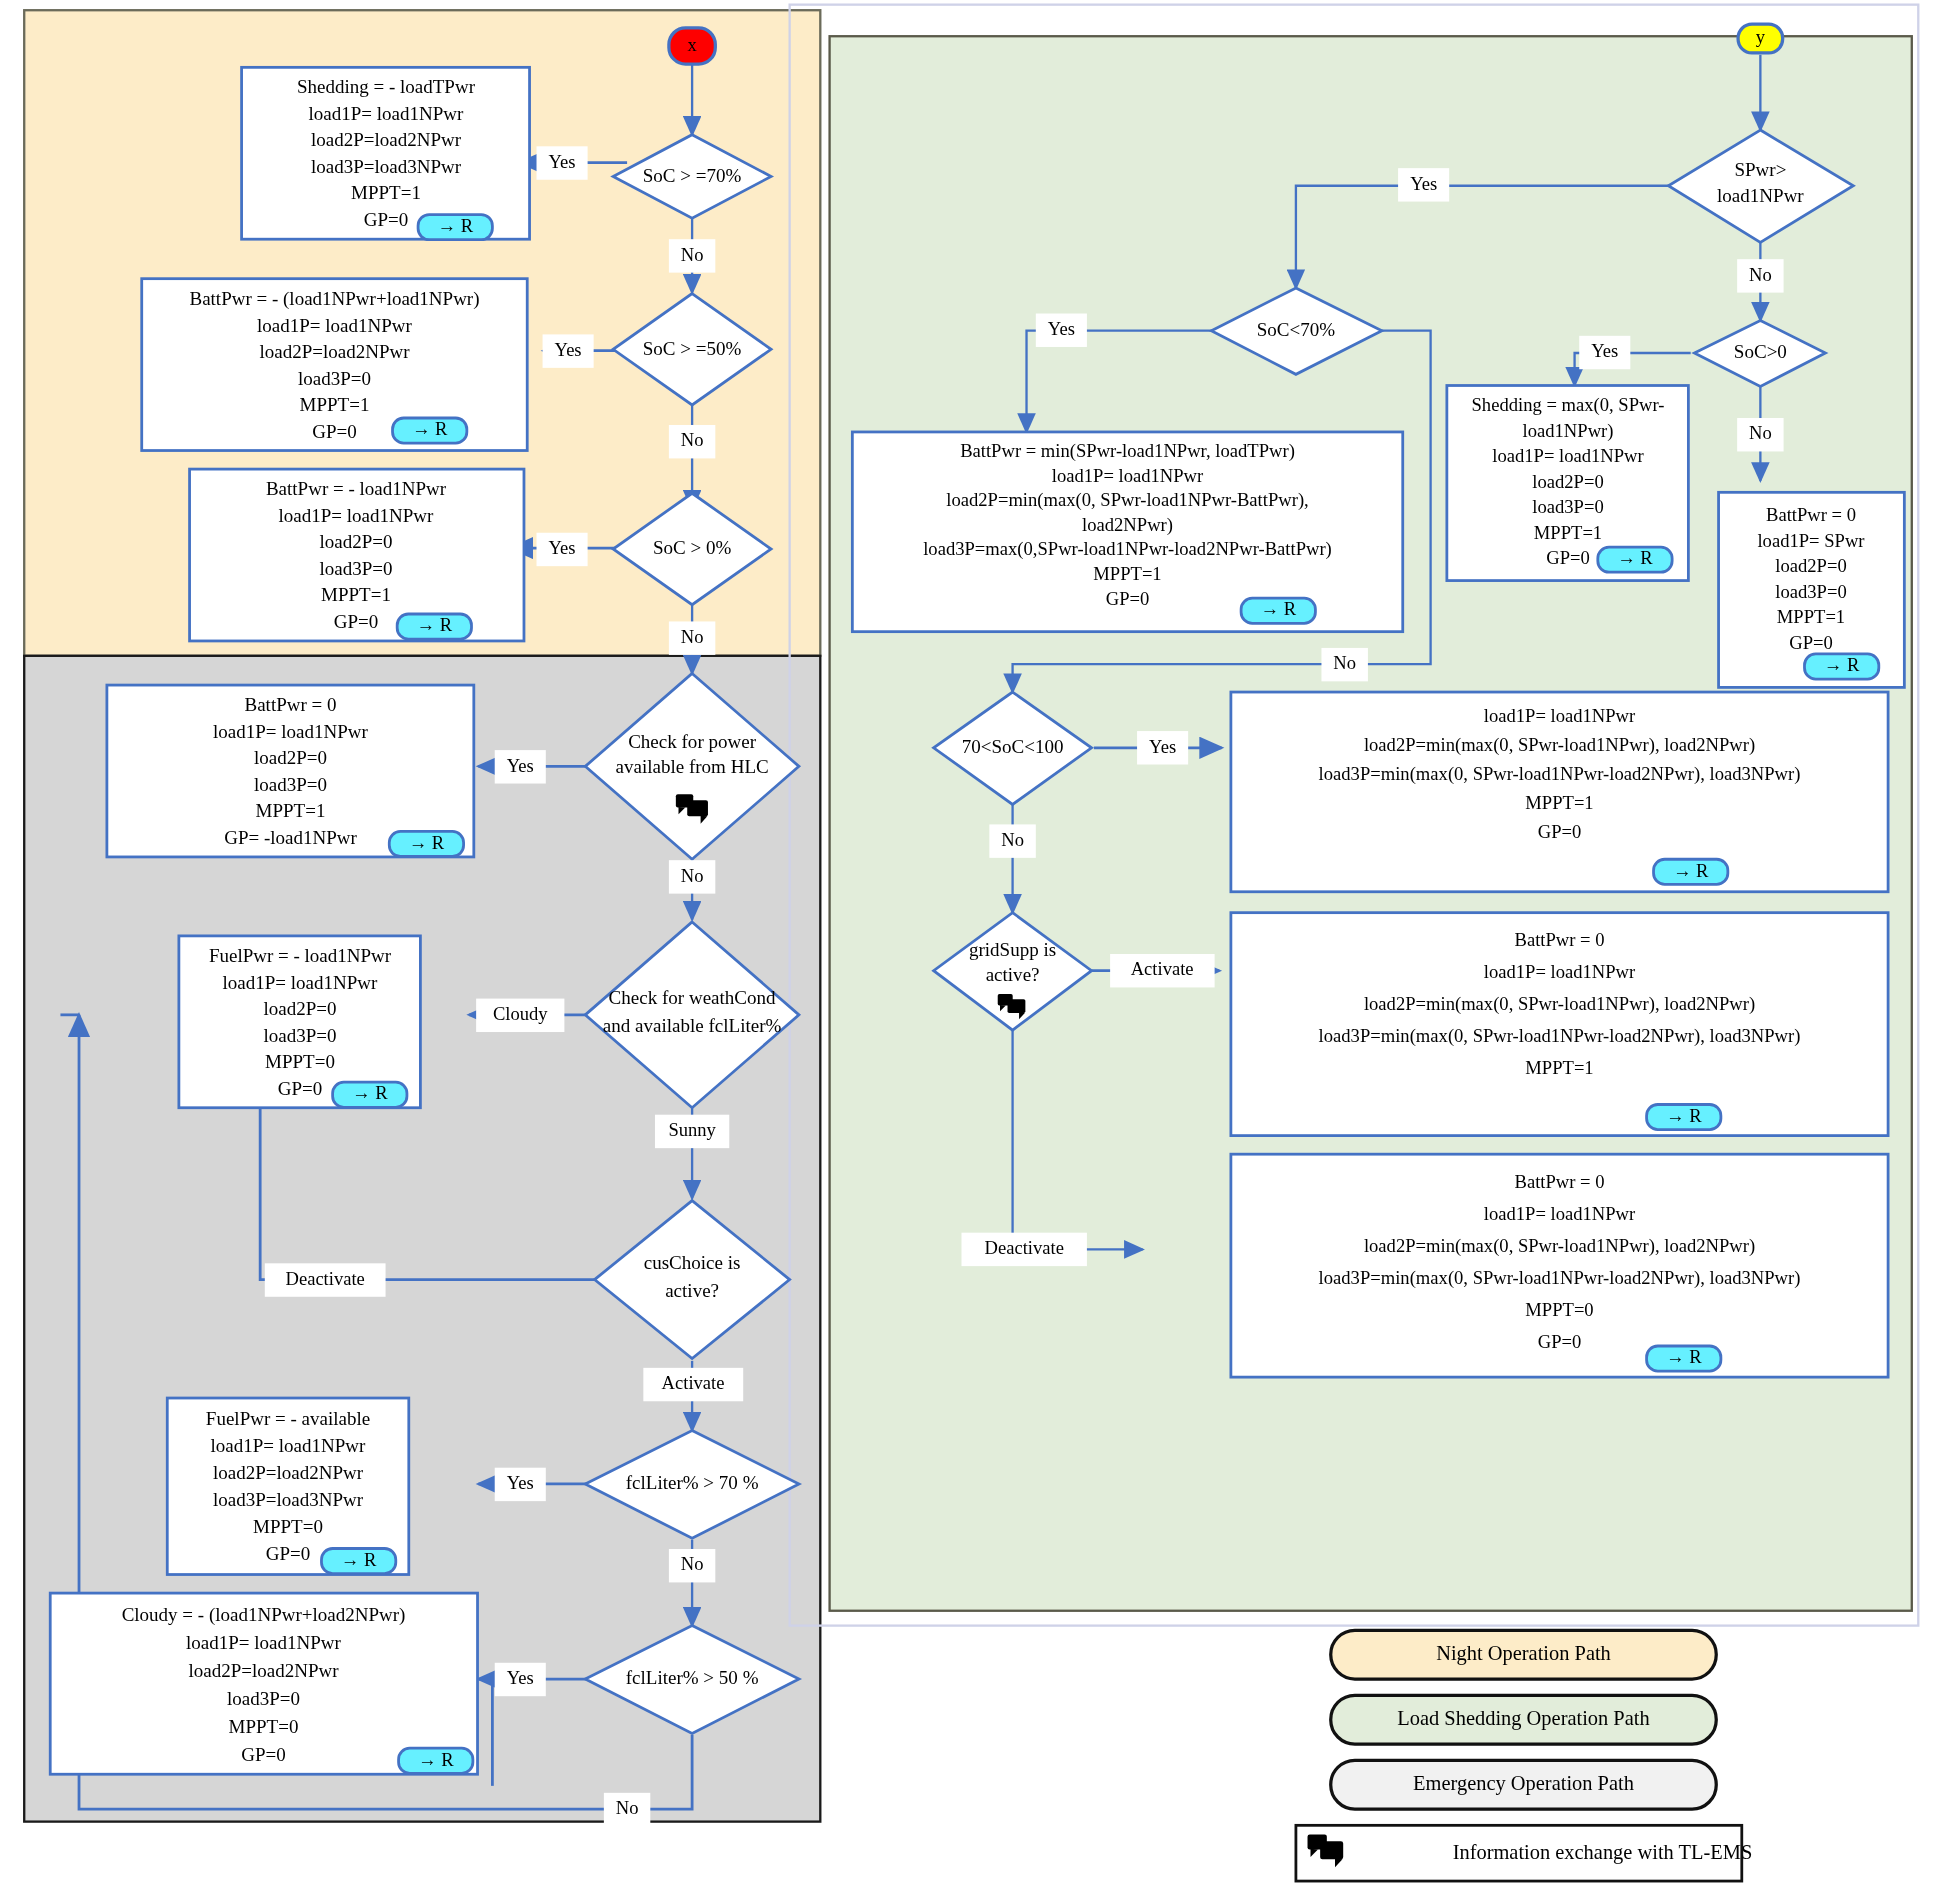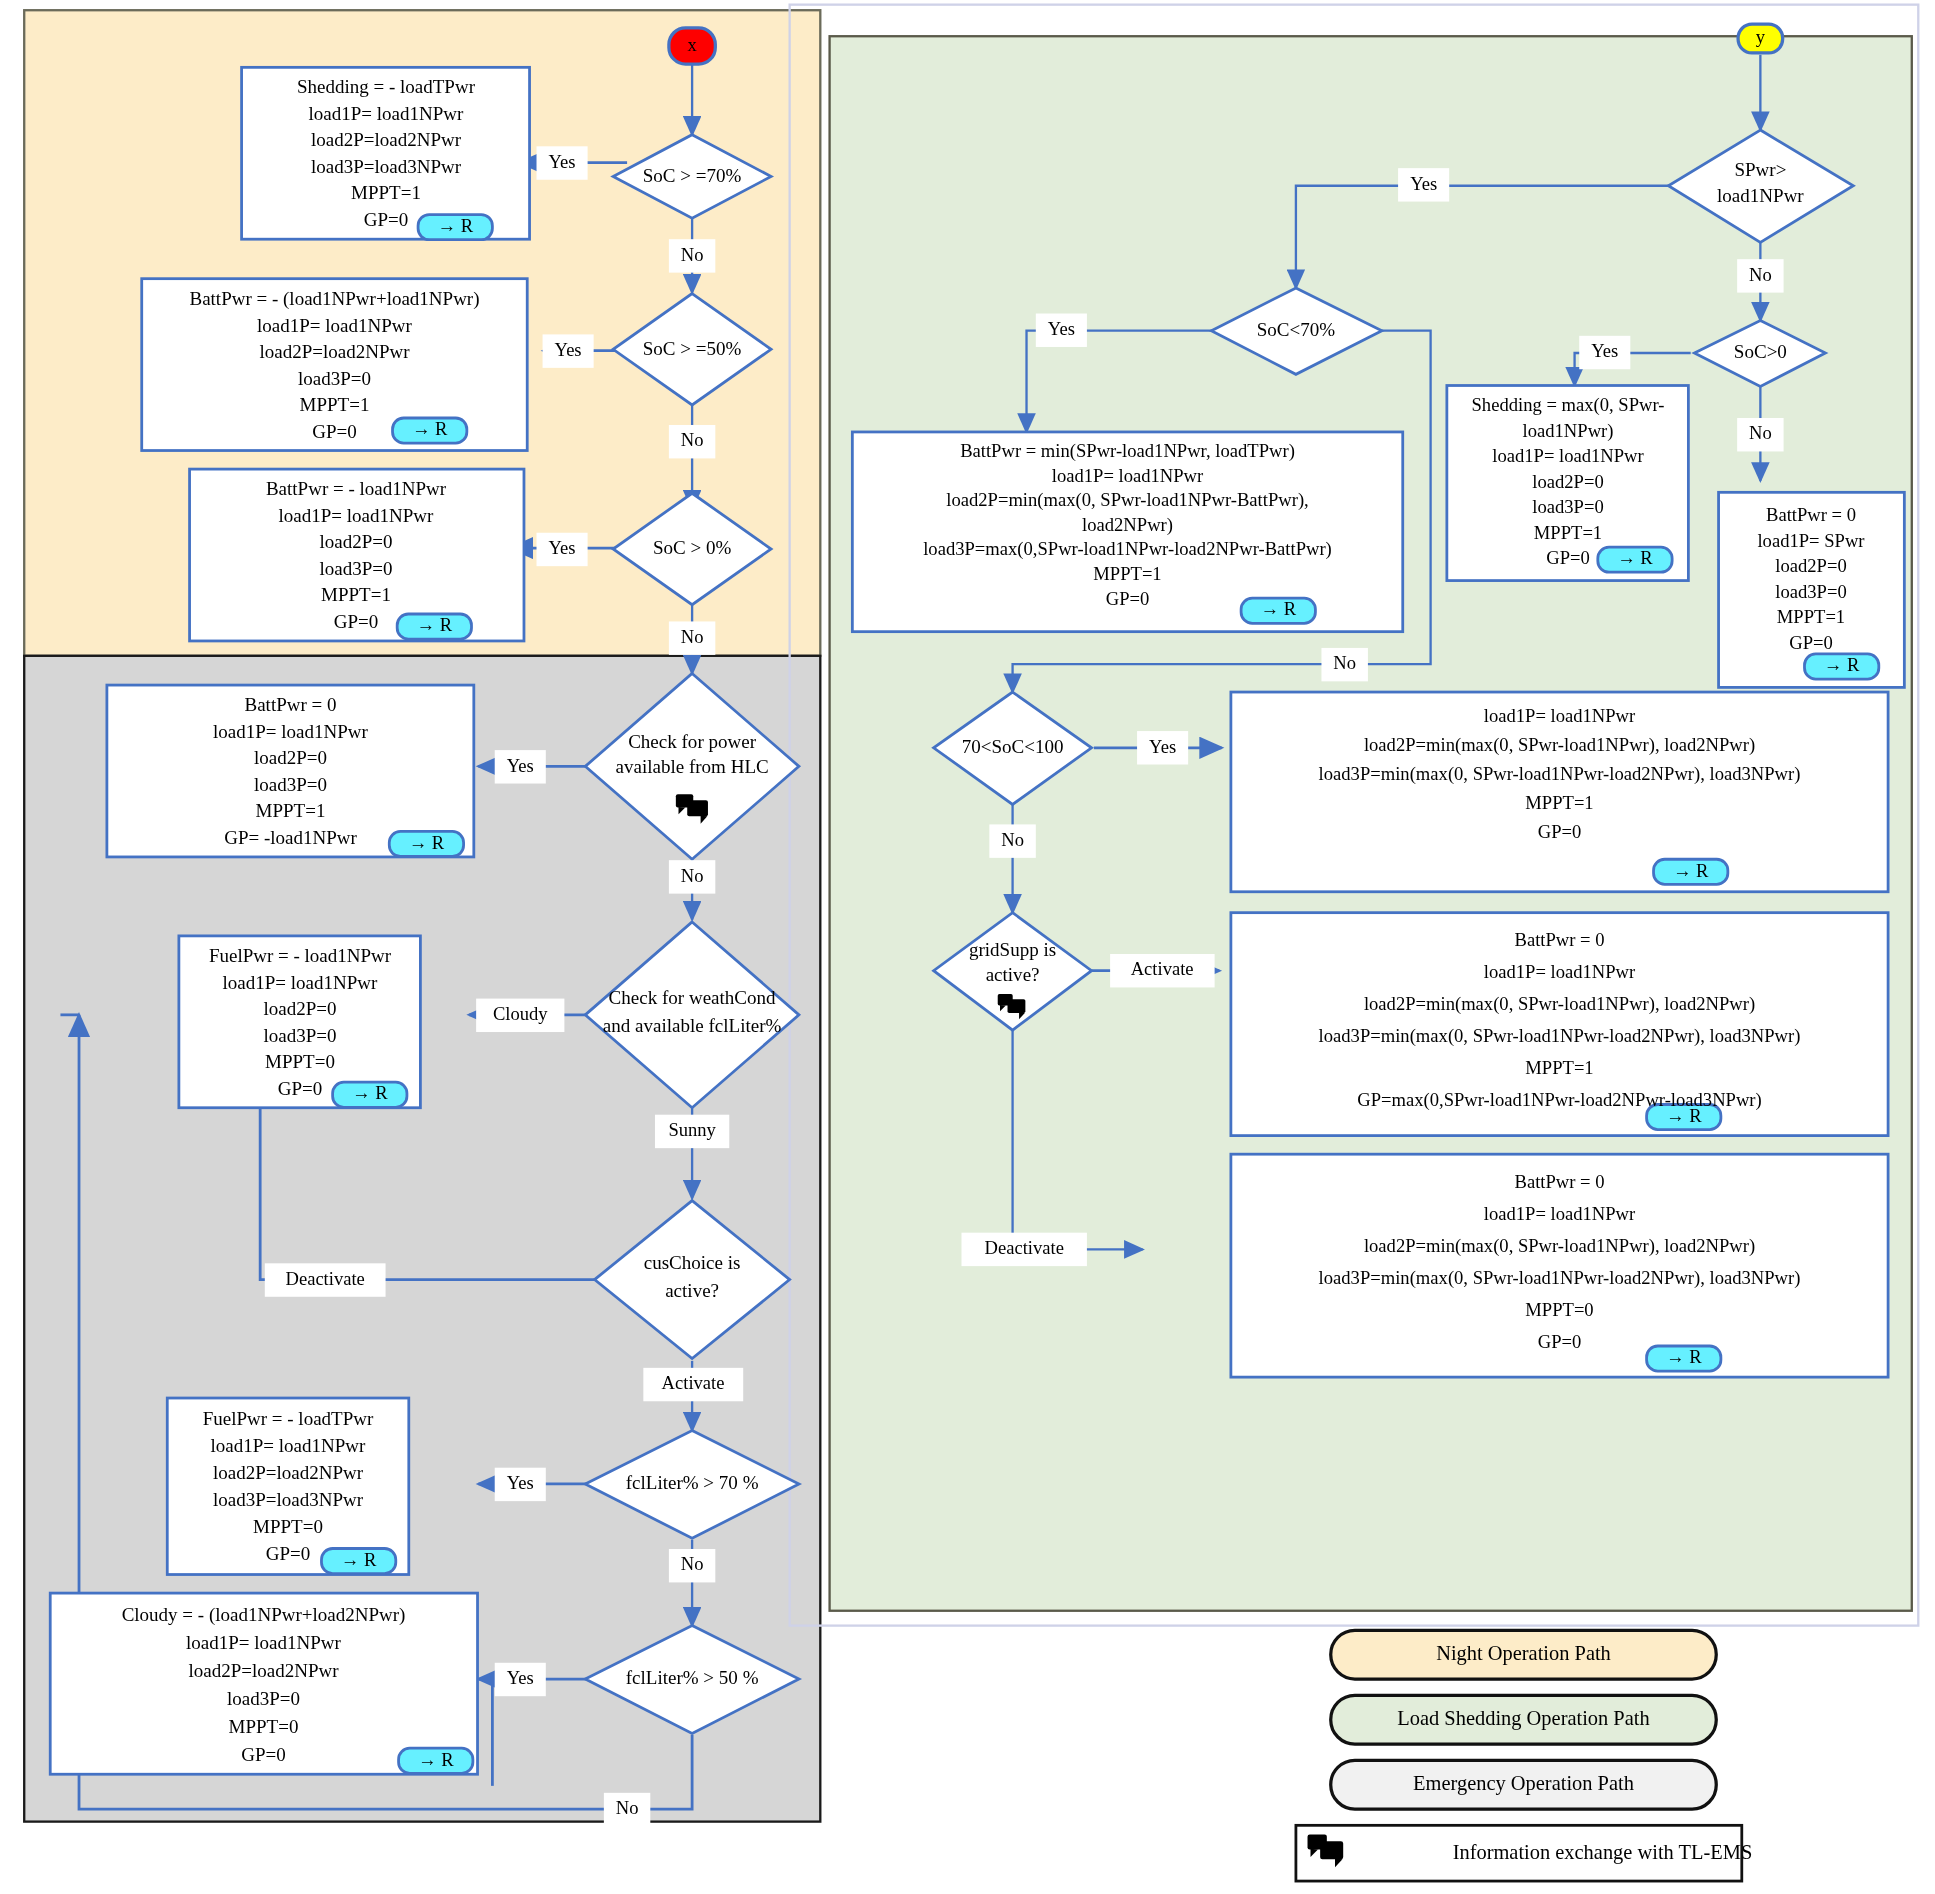--- a/index.html
+++ b/index.html
@@ -298,21 +298,21 @@
       </div>
       <div style="position: absolute; left: 179px; top: 943px; width: 242px; font-size: 19px; line-height: 26.5px; text-align: center; color: rgb(0, 0, 0); font-family: &quot;Liberation Serif&quot;, serif; pointer-events: none;">
         <div>FuelPwr = - load1NPwr</div>
         <div>load1P= load1NPwr</div>
         <div>load2P=0</div>
         <div>load3P=0</div>
         <div>MPPT=0</div>
         <div>GP=0</div>
       </div>
       <div style="position: absolute; left: 167px; top: 1405px; width: 242px; font-size: 19px; line-height: 27px; text-align: center; color: rgb(0, 0, 0); font-family: &quot;Liberation Serif&quot;, serif; pointer-events: none;">
-        <div>FuelPwr = - loadTPwr</div>
+        <div>FuelPwr = - available</div>
         <div>load1P= load1NPwr</div>
         <div>load2P=load2NPwr</div>
         <div>load3P=load3NPwr</div>
         <div>MPPT=0</div>
         <div>GP=0</div>
       </div>
       <div style="position: absolute; left: 50px; top: 1601px; width: 427px; font-size: 19px; line-height: 28px; text-align: center; color: rgb(0, 0, 0); font-family: &quot;Liberation Serif&quot;, serif; pointer-events: none;">
         <div>Cloudy = - (load1NPwr+load2NPwr)</div>
         <div>load1P= load1NPwr</div>
         <div>load2P=load2NPwr</div>
@@ -352,21 +352,20 @@
         <div>load3P=min(max(0, SPwr-load1NPwr-load2NPwr), load3NPwr)</div>
         <div>MPPT=1</div>
         <div>GP=0</div>
       </div>
       <div style="position: absolute; left: 1231px; top: 924px; width: 657px; font-size: 18.6px; line-height: 32px; text-align: center; color: rgb(0, 0, 0); font-family: &quot;Liberation Serif&quot;, serif; pointer-events: none;">
         <div>BattPwr = 0</div>
         <div>load1P= load1NPwr</div>
         <div>load2P=min(max(0, SPwr-load1NPwr), load2NPwr)</div>
         <div>load3P=min(max(0, SPwr-load1NPwr-load2NPwr), load3NPwr)</div>
         <div>MPPT=1</div>
-        <div>GP=max(0,SPwr-load1NPwr-load2NPwr-load3NPwr)</div>
       </div>
       <div style="position: absolute; left: 1231px; top: 1166px; width: 657px; font-size: 18.6px; line-height: 32px; text-align: center; color: rgb(0, 0, 0); font-family: &quot;Liberation Serif&quot;, serif; pointer-events: none;">
         <div>BattPwr = 0</div>
         <div>load1P= load1NPwr</div>
         <div>load2P=min(max(0, SPwr-load1NPwr), load2NPwr)</div>
         <div>load3P=min(max(0, SPwr-load1NPwr-load2NPwr), load3NPwr)</div>
         <div>MPPT=0</div>
         <div>GP=0</div>
       </div>
     </div>

